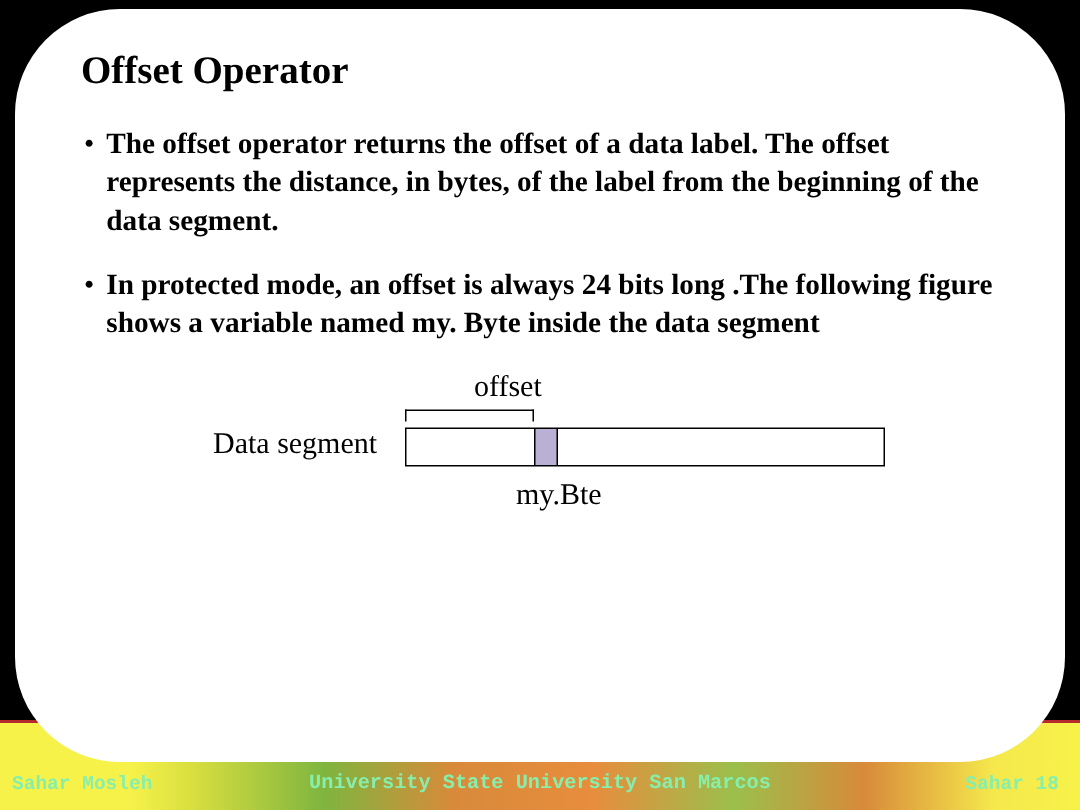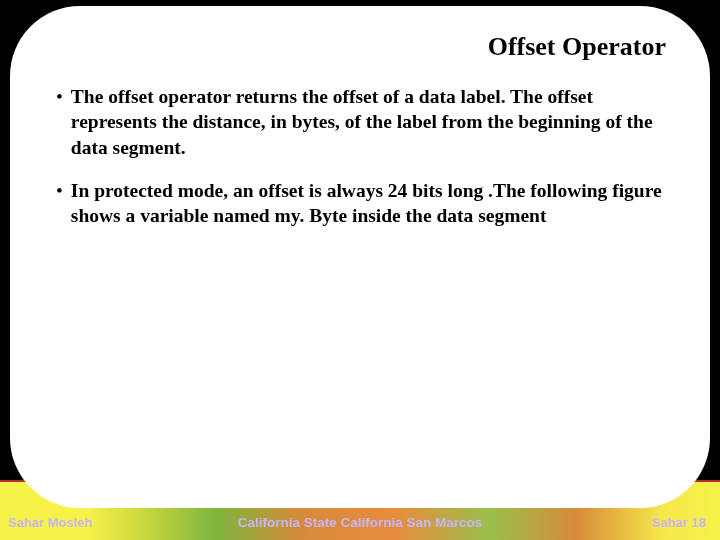--- a/index.html
+++ b/index.html
@@ -31,21 +31,21 @@
     background: #b52a2a;
   }
   .card {
     position: absolute;
     left: 10px; right: 10px; top: 6px; bottom: 32px;
     background: #fff;
     border-radius: 70px;
     padding: 26px 44px 30px 44px;
   }
   .title {
-    text-align: right;
+    text-align: left;
     font-size: 26px;
     font-weight: bold;
     margin-bottom: 22px;
   }
   .bullets { margin-left: 2px; }
   .bullet {
     display: flex;
     align-items: flex-start;
     font-size: 19.5px;
     line-height: 1.3;
@@ -98,23 +98,23 @@
   }
   .mybyte-label {
     position: absolute;
     left: 290px; top: 72px;
     font-size: 20px;
   }
   .footer-text {
     position: absolute;
     left: 0; right: 0; bottom: 4px;
     height: 24px;
-    font-family: Liberation Sans, sans-serif;
+    font-family: Liberation Mono, monospace;
     font-size: 13px;
-    color: #c4b5fd;
+    color: #86efac;
     padding-left: 40px;
   }
   .ft-left { position: absolute; left: 8px; bottom: 6px; font-weight: bold; }
   .ft-center {
     position: absolute; left: 0; right: 0; bottom: 6px;
     text-align: center; font-weight: bold;
     font-size: 13.5px;
   }
   .ft-right { position: absolute; right: 14px; bottom: 6px; font-weight: bold; }
 </style>
@@ -130,21 +130,30 @@
     <div class="bullet">
       <div class="dot">•</div>
       <div class="txt">The offset operator returns the offset of a data label. The offset represents the distance, in bytes, of the label from the beginning of the data segment.</div>
     </div>
     <div class="bullet">
       <div class="dot">•</div>
       <div class="txt">In protected mode, an offset is always 24 bits long .The following figure shows a variable named my. Byte inside the data segment</div>
     </div>
   </div>
 
+  <div class="diagram">
+    <div class="offset-label">offset</div>
+    <div class="bracket"></div>
+    <div class="seg-label">Data segment</div>
+    <div class="seg-box">
+      <div class="mybyte-cell"></div>
+    </div>
+    <div class="mybyte-label">my.Bte</div>
+  </div>
 </div>
 
 <div class="footer-text">
   <div class="ft-left">Sahar Mosleh</div>
-  <div class="ft-center">California State California San Marcos</div>
+  <div class="ft-center">University State University San Marcos</div>
   <div class="ft-right">
     <span>Sahar </span><span>18</span>
   </div>
 </div>
 
 </body></html>

